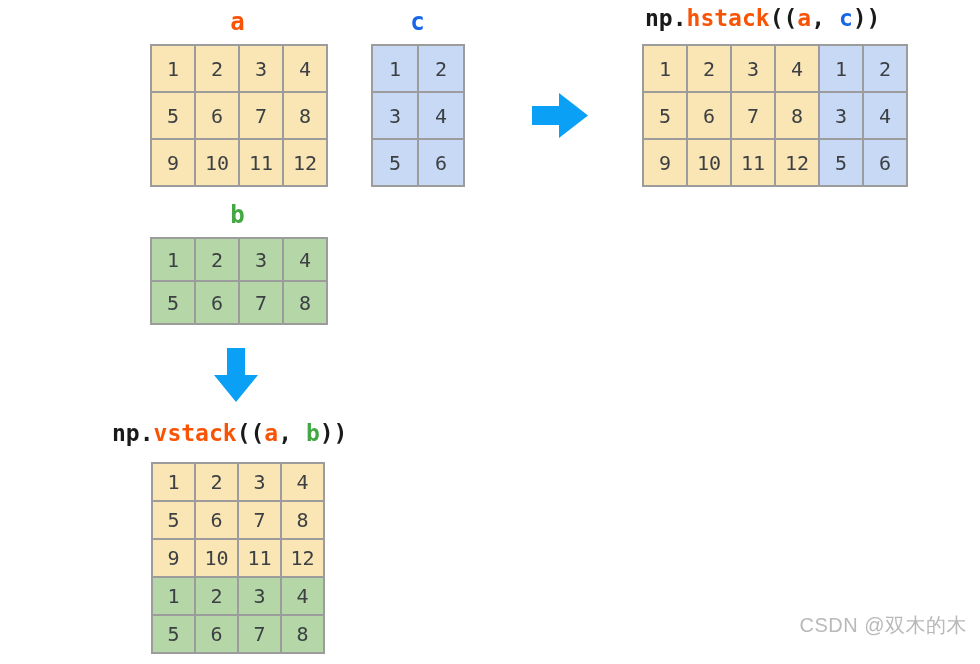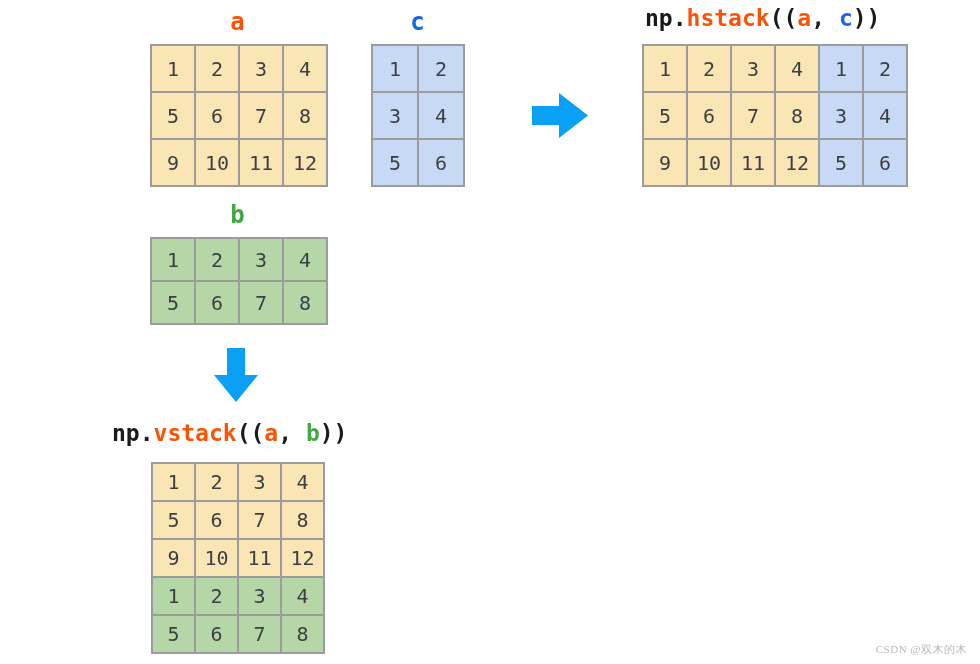--- a/index.html
+++ b/index.html
@@ -33,22 +33,22 @@
   .pos-grid-c{left:371px;top:44px;}
   .pos-arrow-right{left:532px;top:89px;width:56px;height:53px;}
   .pos-title-hstack{left:645px;top:5px;}
   .pos-grid-hstack{left:642px;top:44px;}
   .label-b{left:150px;top:202px;width:175px;}
   .pos-grid-b{left:150px;top:237px;}
   .pos-arrow-down{left:210px;top:348px;width:52px;height:54px;}
   .pos-title-vstack{left:112px;top:420px;}
   .pos-grid-vstack{left:151px;top:462px;}
   .watermark{
-    right:13px;bottom:7px;font-family:Liberation Serif, serif;
-    font-size:11px;letter-spacing:0.5px;
+    right:13px;bottom:25px;font-family:Liberation Sans, sans-serif;
+    font-size:20px;letter-spacing:0.5px;
   }
 </style>
 </head>
 <body>
 
 <div class="abs mat-label label-a" style="color: rgb(249, 83, 6);">a</div>
 <div class="abs grid grid-a pos-grid-a" style="grid-template-columns: repeat(4, var(--cw));">
     <div class="cell" style="background: rgb(250, 229, 181); color: rgb(60, 64, 67);">1</div>
     <div class="cell" style="background: rgb(250, 229, 181); color: rgb(60, 64, 67);">2</div>
     <div class="cell" style="background: rgb(250, 229, 181); color: rgb(60, 64, 67);">3</div>

